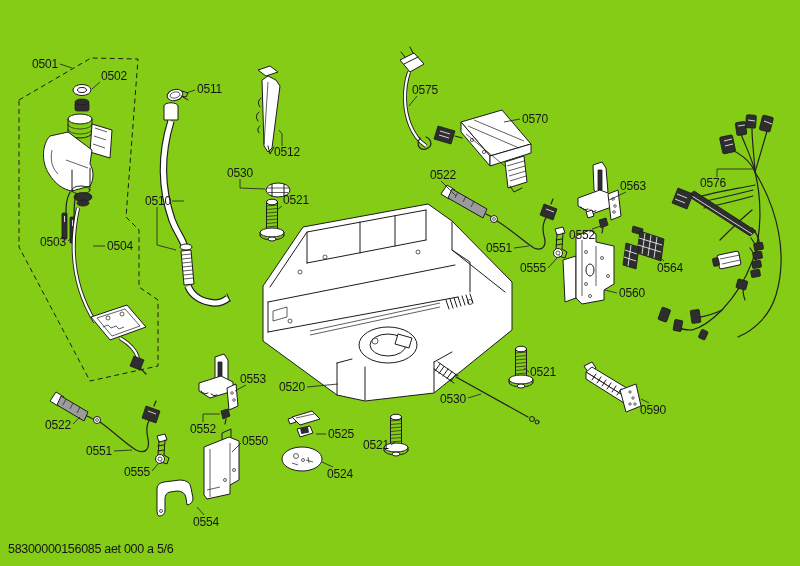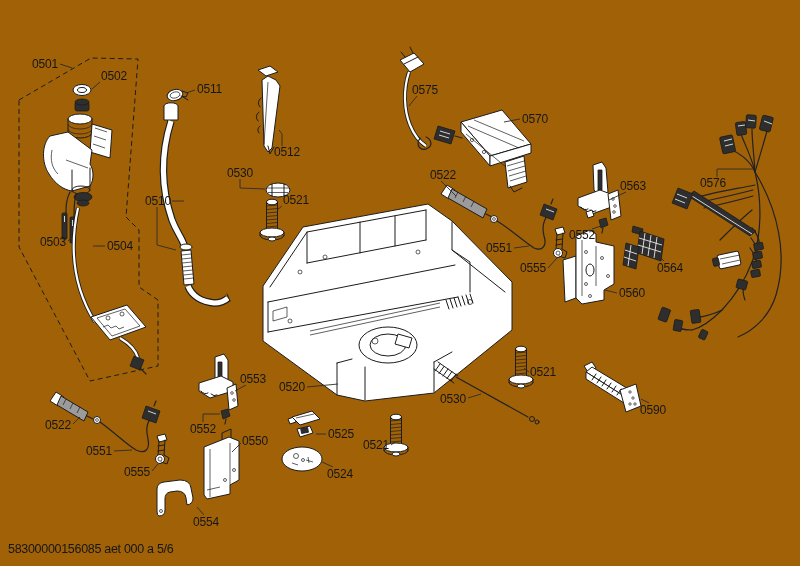--- a/index.html
+++ b/index.html
@@ -1,16 +1,16 @@
 <!DOCTYPE html>
 <html><head>
 <meta charset="utf-8">
 <style>
   html,body{margin:0;padding:0;background:#e8e8e8;}
-  .stage{width:800px;height:566px;background:#a16207;position:relative;overflow:hidden;
+  .stage{width:800px;height:566px;background:#84cc16;position:relative;overflow:hidden;
          font-family:"Liberation Sans",sans-serif;}
   svg{position:absolute;left:0;top:0;}
   svg text{font-family:"Liberation Sans",sans-serif;font-size:12px;fill:#161616;letter-spacing:-0.2px;}
   text.footer{font-size:12.5px;letter-spacing:-0.3px;}
   .ln{stroke:#1c1c1c;stroke-width:1;fill:none;stroke-linecap:round;stroke-linejoin:round;}
   .fw{stroke:#1c1c1c;stroke-width:1;fill:#ffffff;stroke-linejoin:round;}
   .fd{stroke:#1c1c1c;stroke-width:0.8;fill:#2e2e2e;stroke-linejoin:round;}
   .fg{stroke:#1c1c1c;stroke-width:1;fill:#9b9b9b;stroke-linejoin:round;}
   .thin{stroke:#1c1c1c;stroke-width:0.7;fill:none;}
   .dash{stroke:#1c1c1c;stroke-width:1;fill:none;stroke-dasharray:5 3.5;}

